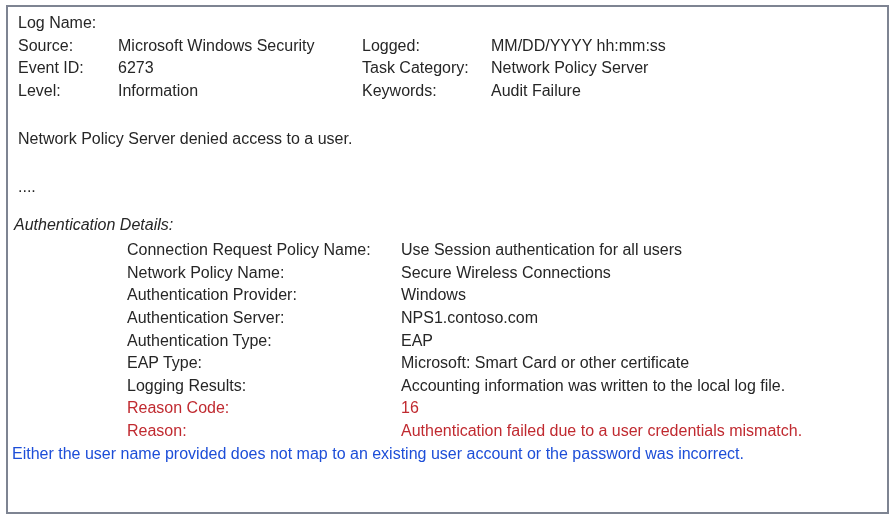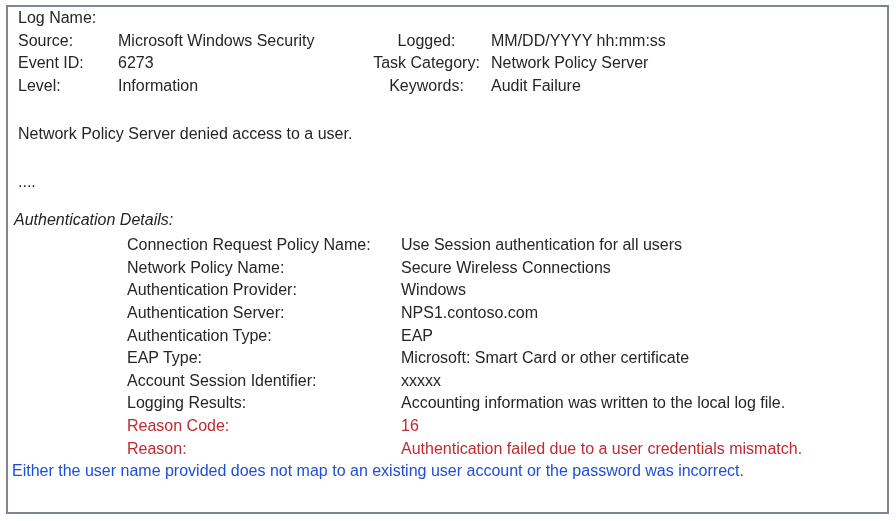--- a/index.html
+++ b/index.html
@@ -17,29 +17,30 @@
     position: absolute;
     left: 6px;
     top: 5px;
     width: 883px;
     height: 509px;
     box-sizing: border-box;
     border: 2px solid #7E8492;
     background: #ffffff;
   }
   .header {
+    padding-top: 5px;
   }
   .header-row {
     display: flex;
     line-height: 22.6px;
     white-space: nowrap;
   }
   .h-label  { width: 100px; padding-left: 10px; flex: none; }
   .h-value  { width: 244px; flex: none; }
-  .h-label2 { width: 129px; flex: none; text-align: center; }
+  .h-label2 { width: 129px; flex: none; }
   .h-value2 { flex: 1; }
   .description {
     margin-top: 26px;
     margin-left: 10px;
     line-height: 22.6px;
   }
   .ellipsis {
     margin-top: 25px;
     margin-left: 10px;
     line-height: 22.6px;
@@ -126,24 +127,20 @@
     </div>
     <div class="detail-row">
       <span class="d-label">Authentication Type:</span>
       <span class="d-value">EAP</span>
     </div>
     <div class="detail-row">
       <span class="d-label">EAP Type:</span>
       <span class="d-value">Microsoft: Smart Card or other certificate</span>
     </div>
     <div class="detail-row">
-      <span class="d-label">Account Session Identifier:</span>
-      <span class="d-value">xxxxx</span>
-    </div>
-    <div class="detail-row">
       <span class="d-label">Logging Results:</span>
       <span class="d-value">Accounting information was written to the local log file.</span>
     </div>
     <div class="detail-row red">
       <span class="d-label">Reason Code:</span>
       <span class="d-value">16</span>
     </div>
     <div class="detail-row red">
       <span class="d-label">Reason:</span>
       <span class="d-value">Authentication failed due to a user credentials mismatch.</span>

